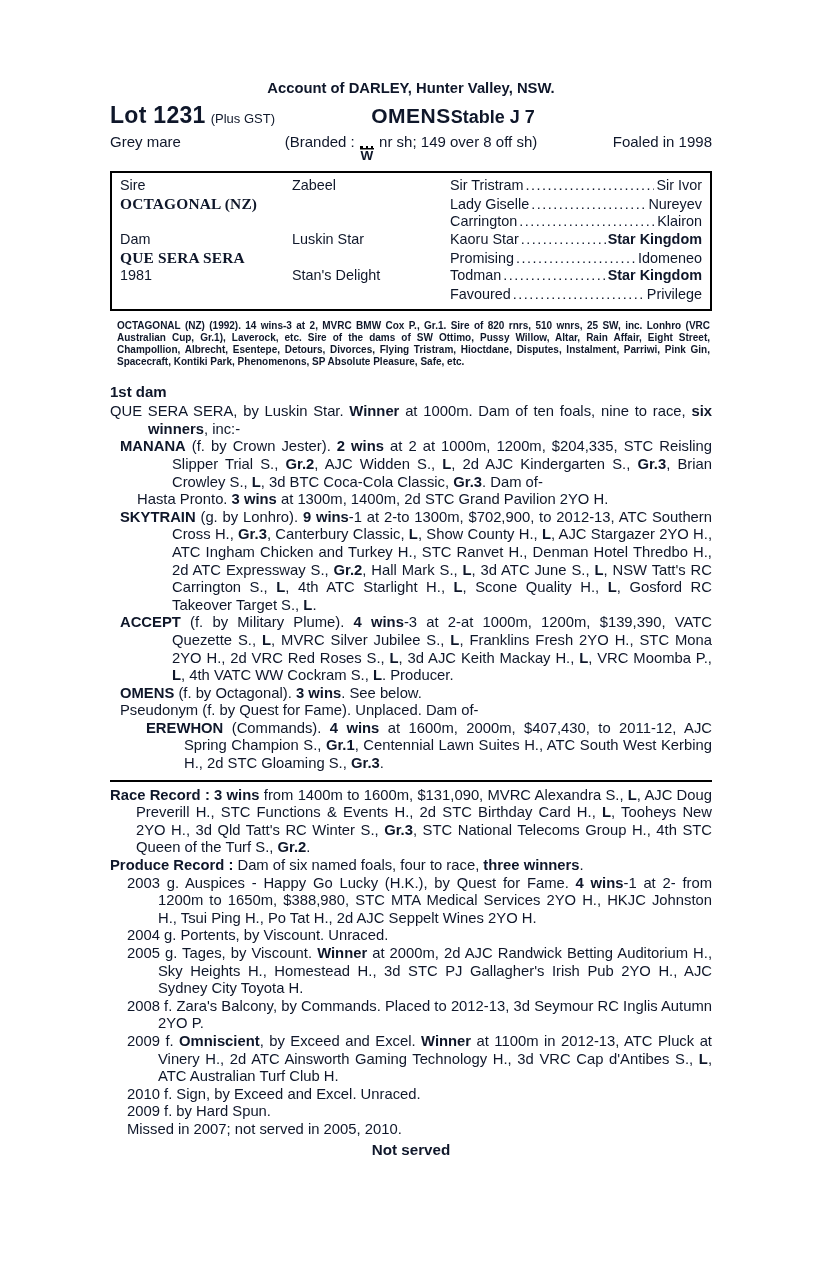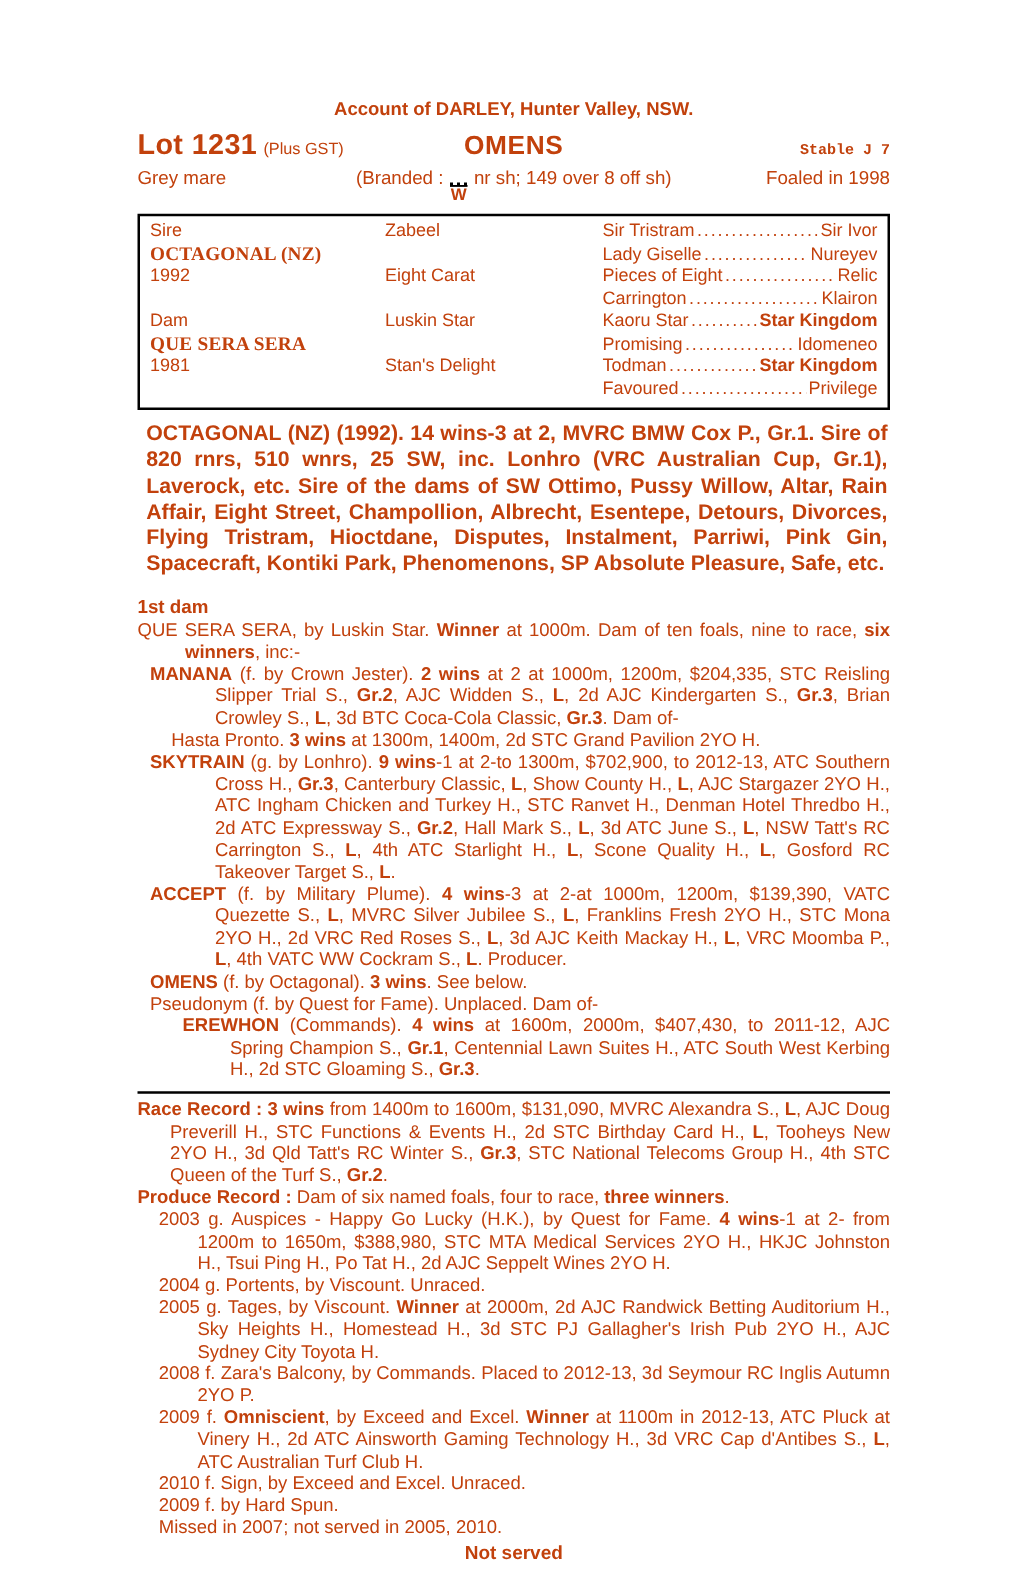--- a/index.html
+++ b/index.html
@@ -2,54 +2,54 @@
 <html><head>
 <meta charset="utf-8">
 <style>
   html,body{margin:0;padding:0;background:#fff;}
   .page{
     position:relative;
     width:827px;height:1270px;
     box-sizing:border-box;
     padding:80px 115px 0 110px;
     background:#fff;
-    color:#c2410c;
+    color:#0f172a;
     font-family:"Liberation Sans","DejaVu Sans",sans-serif;
     font-size:14.8px;
     line-height:1.19;
     overflow:hidden;
   }
   .b{font-weight:bold;}
   
   .h-account{text-align:center;font-weight:bold;font-size:14.8px;margin-bottom:3px;}
   .lot-row{display:grid;grid-template-columns:1fr auto 1fr;align-items:baseline;margin:4px 0 4px;}
   .lot-num{font-weight:bold;font-size:23px;letter-spacing:.3px;}
   .gst{font-size:13px;margin-left:5px;}
   .horse-name{font-weight:bold;font-size:21px;text-align:center;letter-spacing:.5px;}
-  .stable{font-weight:bold;font-size:12px;text-align:right;font-family:Liberation Mono, monospace;}
+  .stable{font-weight:bold;font-size:18px;text-align:left;}
   .info-row{display:grid;grid-template-columns:1fr auto 1fr;align-items:baseline;margin-bottom:9px;font-size:15px;}
   .info-row .right{text-align:right;margin-left:48px;}
   .brandline{text-align:center;white-space:nowrap;}
   .brand{display:inline-flex;flex-direction:column;align-items:center;vertical-align:-3px;margin:0 1px;}
   .crown{width:14px;height:4px;
     background:
       linear-gradient(#000,#000) bottom/14px 1.5px no-repeat,
       repeating-linear-gradient(90deg,#000 0 2.5px,transparent 2.5px 5.5px) top/14px 2.5px no-repeat;}
   .brand-w{font-weight:bold;font-size:13.5px;line-height:12px;}
   
   .ped-box{border:2px solid #000;padding:4px 8px 5px 8px;margin-bottom:9px;}
-  .ped-row{display:grid;grid-template-columns:172px 158px 1fr;height:18.1px;align-items:baseline;font-size:14.4px;gap:16px;}
+  .ped-row{display:grid;grid-template-columns:172px 158px 1fr;height:18.1px;align-items:baseline;font-size:14.4px;}
   .ped-c1.b{font-size:15.4px;letter-spacing:.2px;font-family:Liberation Serif, serif;}
   .ped-c3{display:flex;align-items:baseline;overflow:hidden;}
   .gname{white-space:nowrap;}
   .dots{flex:1;overflow:hidden;white-space:nowrap;margin:0 2px;}
   .dots::after{content:"................................................................................";letter-spacing:1.5px;}
   .gsire{white-space:nowrap;}
   
-  .sire-para{font-weight:bold;font-size:17px;line-height:1.22;text-align:justify;margin:2px 0 15px;padding:0 2px 0 7px;}
+  .sire-para{font-weight:bold;font-size:10px;line-height:1.22;text-align:justify;margin:2px 0 15px;padding:0 2px 0 7px;}
   
   .dam-heading{font-weight:bold;font-size:15px;margin:0 0 2px;}
   .para{margin:0;text-align:justify;}
   .p-dam{padding-left:38px;text-indent:-38px;}
   .p-entry{margin-left:10px;padding-left:52px;text-indent:-52px;}
   .p-sub{margin-left:27px;padding-left:14px;text-indent:-14px;}
   .p-entry2{margin-left:36px;padding-left:38px;text-indent:-38px;}
   .p0{padding-left:26px;text-indent:-26px;}
   .p-prod{margin-left:17px;padding-left:31px;text-indent:-31px;}
   .p-flat{margin-left:17px;text-align:left;}
@@ -94,29 +94,20 @@
           <span class="gsire">Sir Ivor</span>
         </div>
       </div>
       <div class="ped-row">
         <div class="ped-c1 b">OCTAGONAL (NZ)</div>
         <div class="ped-c2"></div>
         <div class="ped-c3">
           <span class="gname">Lady Giselle</span>
           <span class="dots"></span>
           <span class="gsire">Nureyev</span>
-        </div>
-      </div>
-      <div class="ped-row">
-        <div class="ped-c1">1992</div>
-        <div class="ped-c2">Eight Carat</div>
-        <div class="ped-c3">
-          <span class="gname">Pieces of Eight</span>
-          <span class="dots"></span>
-          <span class="gsire">Relic</span>
         </div>
       </div>
       <div class="ped-row">
         <div class="ped-c1"></div>
         <div class="ped-c2"></div>
         <div class="ped-c3">
           <span class="gname">Carrington</span>
           <span class="dots"></span>
           <span class="gsire">Klairon</span>
         </div>

